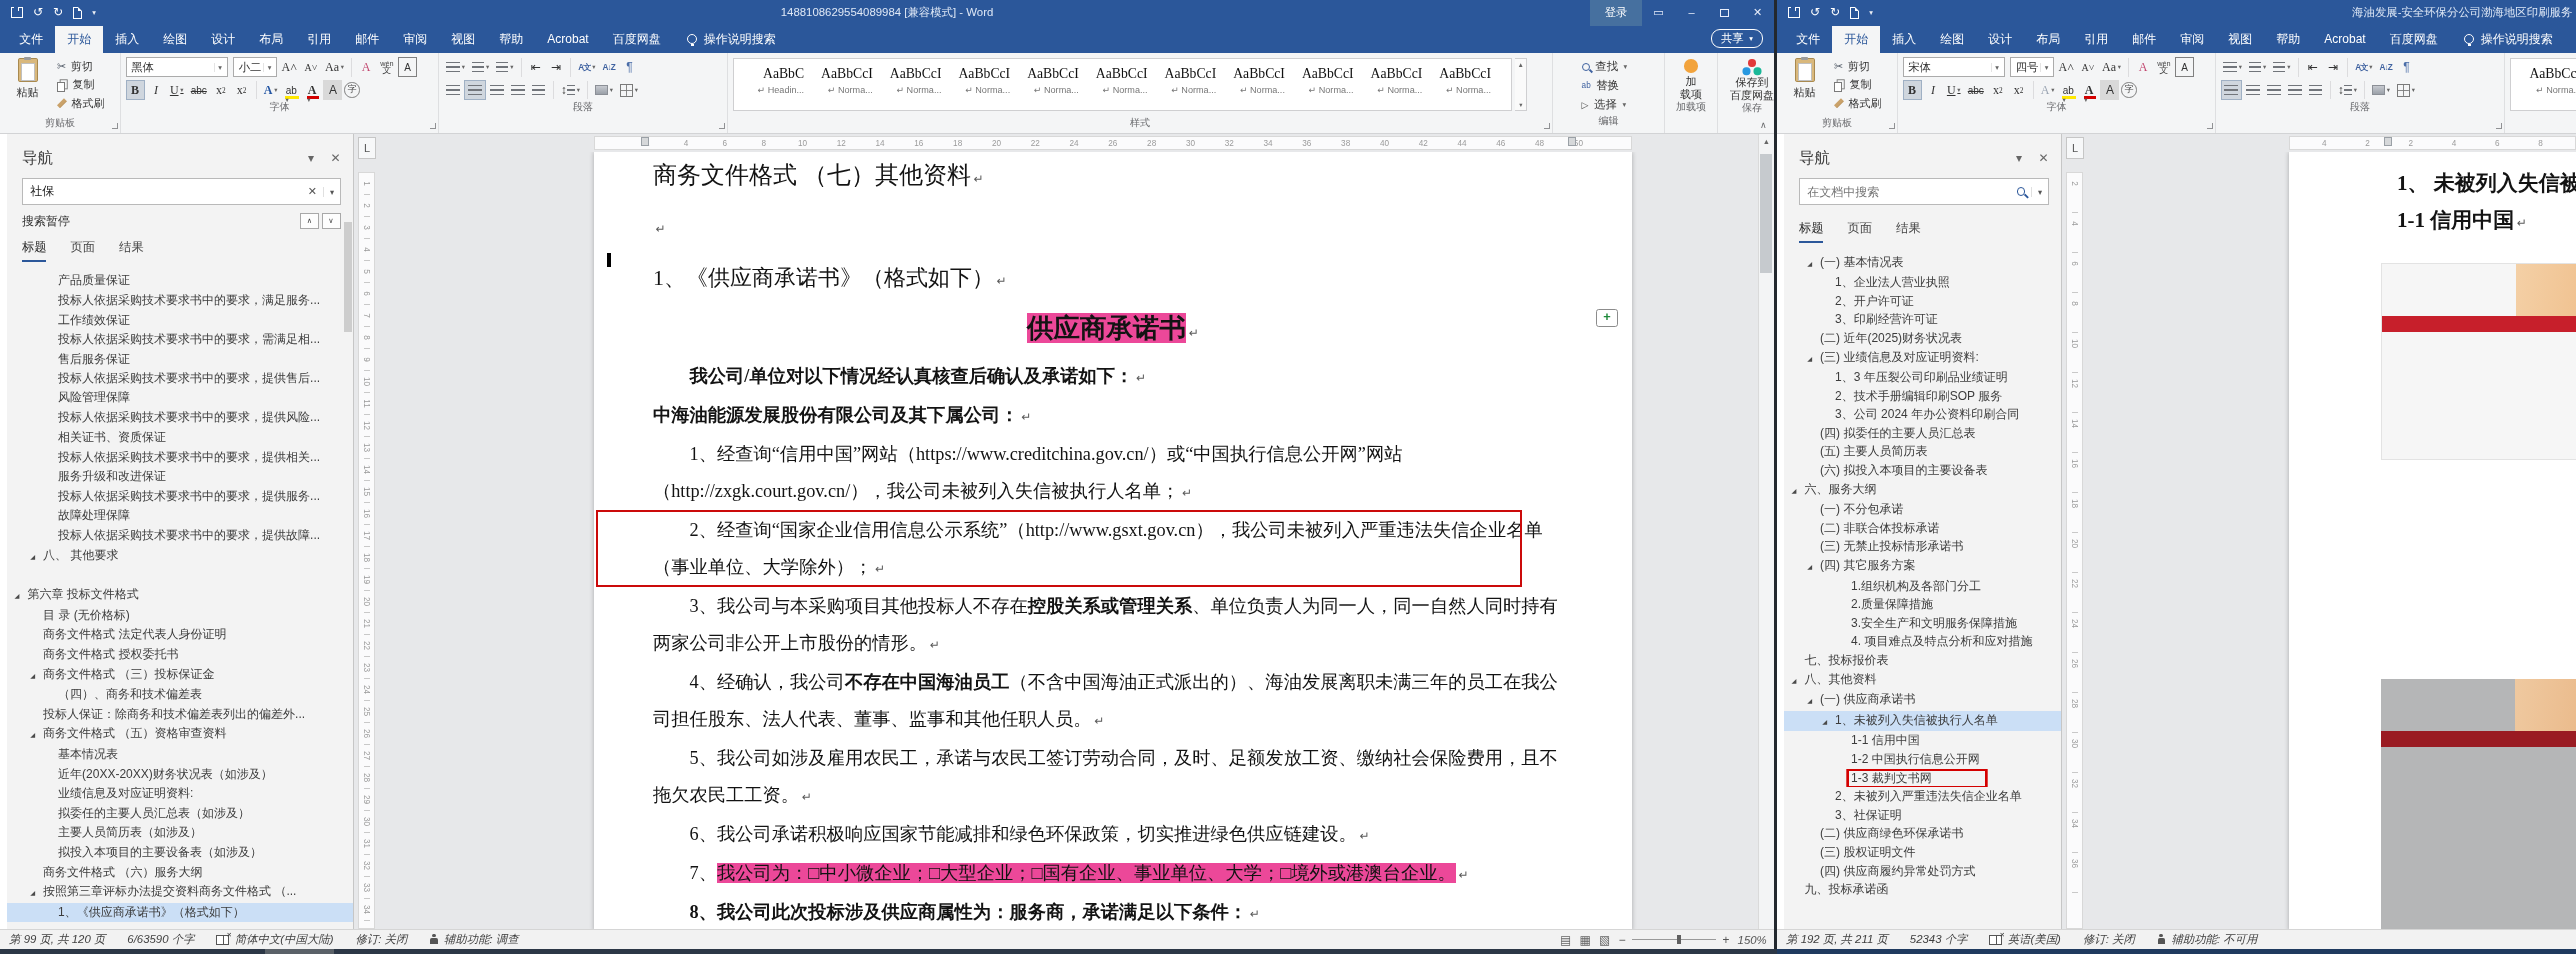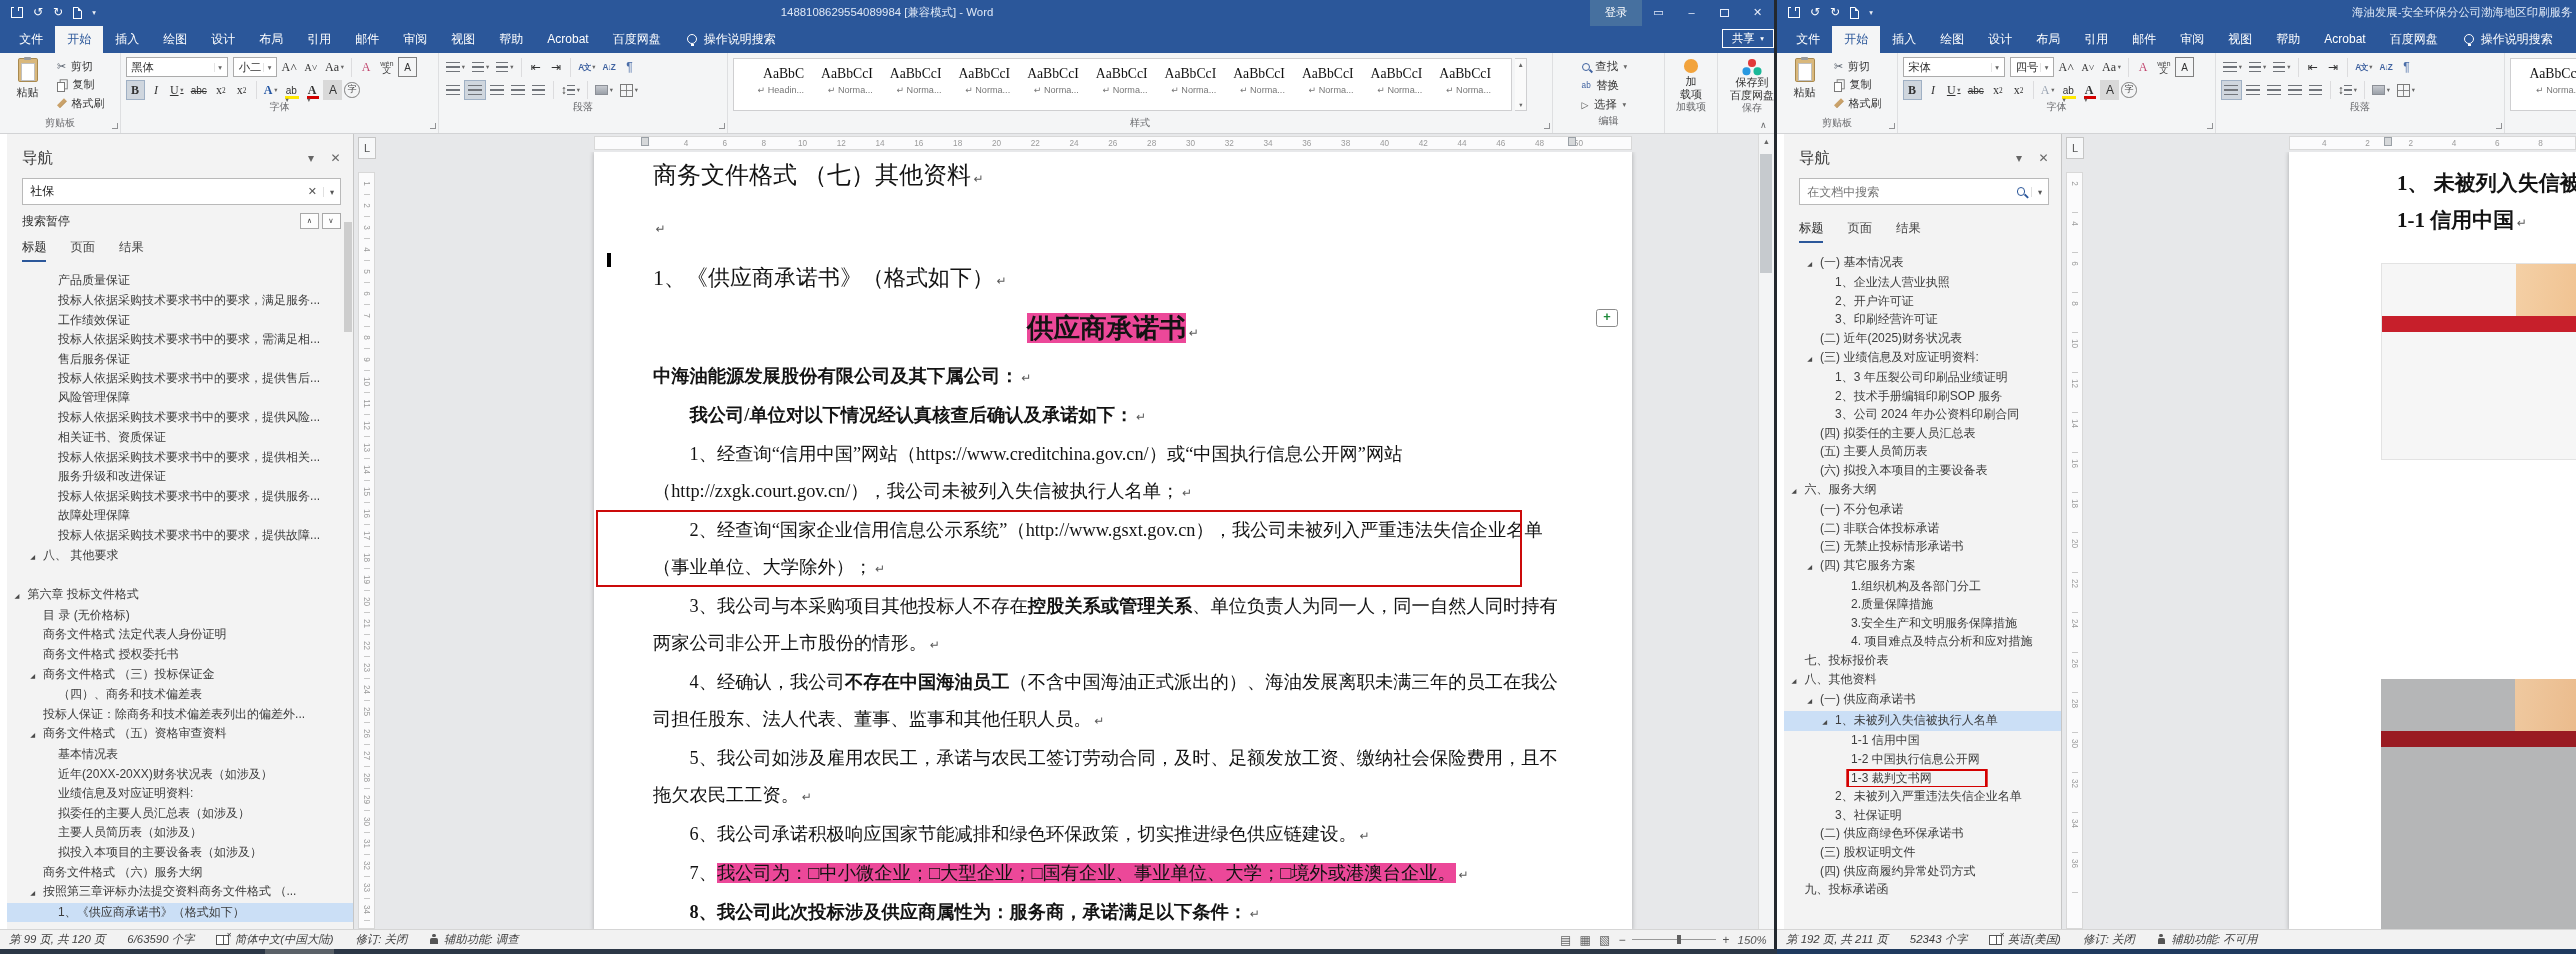--- a/index.html
+++ b/index.html
@@ -24,21 +24,21 @@
   .wc{width:33px;text-align:center;line-height:25.6px;font-size:11px;color:#e8eefb;}
   .wc-restore i{display:inline-block;width:8.2px;height:8.2px;border:0.9px solid #e8eefb;position:relative;top:0.9px;}
   
   .menubar{height:27.4px;background:#2b579a;display:flex;align-items:stretch;color:#fff;position:relative;flex:none;}
   .mtabs{display:flex;padding-left:7.3px;}
   .mtab{padding:0 12px;line-height:27.4px;font-size:12px;white-space:nowrap;}
   .mtab.on{background:#f4f5f6;color:#2b579a;}
   .msearch{display:flex;align-items:center;gap:6.4px;margin-left:14.6px;font-size:12px;}
   .bulb{width:10px;height:10px;border:1.4px solid #fff;border-radius:50%;position:relative;}
   .bulb::after{content:'';position:absolute;left:2.7px;bottom:-2.7px;width:2.7px;height:1.8px;background:#fff;}
-  .share{position:absolute;right:0;top:3.7px;border:0.9px solid #fff;border-radius:0;padding:0.9px 9.1px;font-size:11.4px;display:flex;align-items:center;gap:5.5px;}
+  .share{position:absolute;right:11px;top:3.7px;border:0.9px solid #fff;border-radius:9px;padding:0.9px 9.1px;font-size:11.4px;display:flex;align-items:center;gap:5.5px;}
   .share .dd{font-size:7.3px;}
   
   .ribbon{height:81px;background:#f4f5f6;border-bottom:0.9px solid #d2d3d5;display:flex;position:relative;overflow:hidden;flex:none;}
   .rgroup{display:flex;flex-direction:column;border-right:0.9px solid #dedfe1;padding:2.7px 4.6px 0 4.6px;position:relative;flex:none;}
   .rbody{flex:1;display:flex;align-items:flex-start;gap:3.7px;}
   .rlabel{height:16.5px;font-size:10px;color:#68696c;text-align:center;line-height:13.7px;}
   .dlg{position:absolute;right:1.8px;bottom:3.7px;width:6.4px;height:6.4px;border-right:1.4px solid #909194;border-bottom:1.4px solid #909194;}
   .bigbtn{width:46px;display:flex;flex-direction:column;align-items:center;gap:2.7px;font-size:11px;color:#333;padding-top:2.7px;}
   .ic-clip{width:20px;height:24px;background:#d9b87c;border:0.9px solid #a8894f;border-radius:1.8px;position:relative;}
   .ic-clip::before{content:'';position:absolute;left:2.7px;top:3.7px;width:12px;height:15.5px;background:#fff;border:0.9px solid #c0c0c0;}
@@ -567,22 +567,22 @@
           <span class="hmk" style="left:1188px"></span>
         </div>
         <div class="page pg-l">
           <div class="caret"></div>
           <div class="cmt"></div>
           <div>
               <div class="para h1"><span>商务文件格式 （七）其他资料</span><span class="pmk">↵</span></div>
               <div class="para blank"><span class="pmk">↵</span></div>
               <div class="para h2"><span>1、《供应商承诺书》（格式如下）</span><span class="pmk">↵</span></div>
               <div class="para title"><span class="rb hl">供应商承诺书</span><span class="pmk">↵</span></div>
+              <div class="para "><span class="rb">我公司/单位对以下情况经认真核查后确认及承诺如下：</span><span class="pmk">↵</span></div>
               <div class="para noind"><span class="rb">中海油能源发展股份有限公司及其下属公司：</span><span class="pmk">↵</span></div>
-              <div class="para "><span class="rb">我公司/单位对以下情况经认真核查后确认及承诺如下：</span><span class="pmk">↵</span></div>
               <div class="para "><span>1、经查询“信用中国”网站（https://www.creditchina.gov.cn/）或“中国执行信息公开网”网站（http://zxgk.court.gov.cn/），我公司未被列入失信被执行人名单；</span><span class="pmk">↵</span></div>
               <div class="para pbox"><span>2、经查询“国家企业信用信息公示系统”（http://www.gsxt.gov.cn），我公司未被列入严重违法失信企业名单（事业单位、大学除外）；</span><span class="pmk">↵</span></div>
               <div class="para "><span>3、我公司与本采购项目其他投标人不存在</span><span class="rb">控股关系或管理关系</span><span>、单位负责人为同一人，同一自然人同时持有两家公司非公开上市股份的情形。</span><span class="pmk">↵</span></div>
               <div class="para "><span>4、经确认，我公司</span><span class="rb">不存在中国海油员工</span><span>（不含中国海油正式派出的）、海油发展离职未满三年的员工在我公司担任股东、法人代表、董事、监事和其他任职人员。</span><span class="pmk">↵</span></div>
               <div class="para "><span>5、我公司如涉及雇用农民工，承诺与农民工签订劳动合同，及时、足额发放工资、缴纳社会保险费用，且不拖欠农民工工资。</span><span class="pmk">↵</span></div>
               <div class="para "><span>6、我公司承诺积极响应国家节能减排和绿色环保政策，切实推进绿色供应链建设。</span><span class="pmk">↵</span></div>
               <div class="para "><span>7、</span><span class=" hl">我公司为：□中小微企业；□大型企业；□国有企业、事业单位、大学；□境外或港澳台企业。</span><span class="pmk">↵</span></div>
               <div class="para "><span class="rb">8、我公司此次投标涉及供应商属性为：服务商，承诺满足以下条件：</span><span class="pmk">↵</span></div>
             </div>
         </div>

